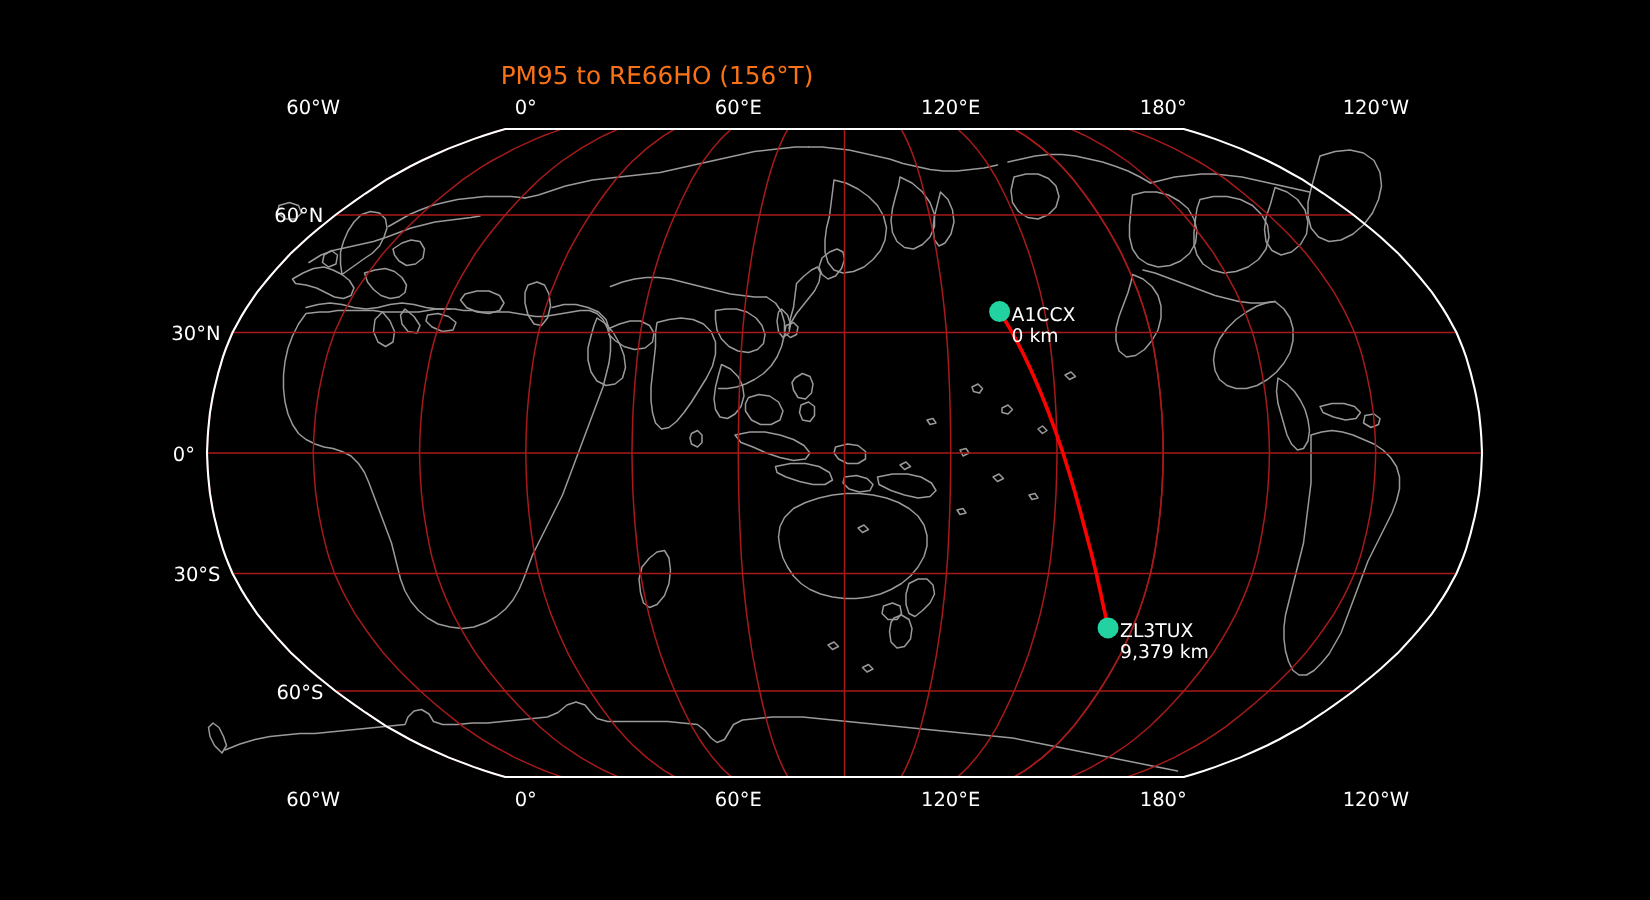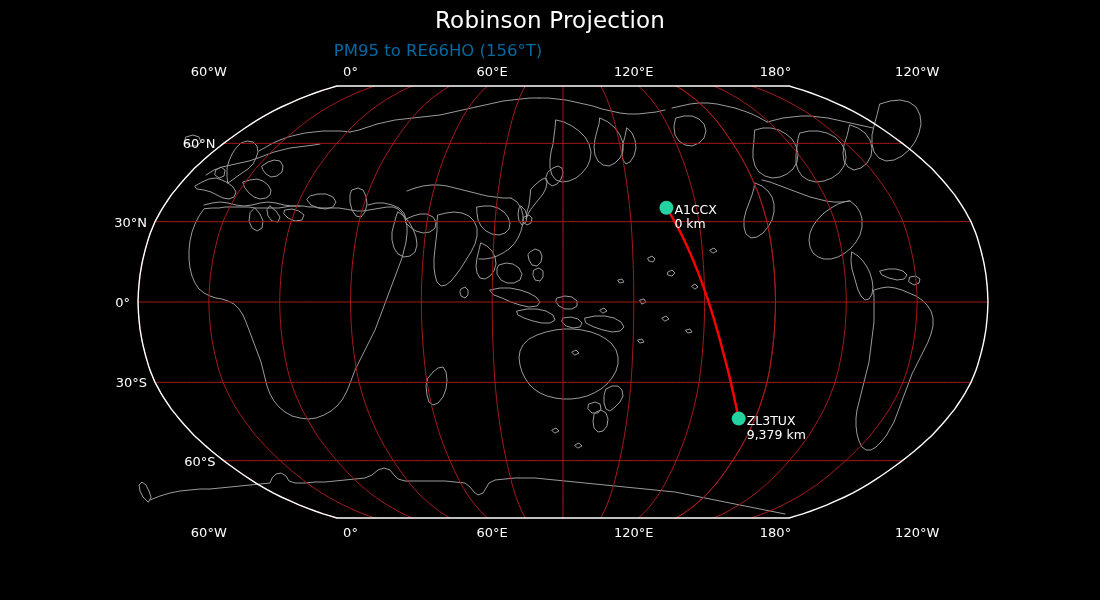--- a/index.html
+++ b/index.html
@@ -32,21 +32,21 @@
     color: #ffffff;
     letter-spacing: 0.2px;
   }
   .subtitle {
     position: absolute;
     left: 0;
     top: 41px;
     width: 876px;
     text-align: center;
     font-size: 16.5px;
-    color: #0369a1;
+    color: #f97316;
   }
   #map-svg {
     position: absolute;
     left: 0;
     top: 0;
   }
   .lon-label, .lat-label {
     font-size: 13px;
     fill: #ffffff;
   }
@@ -83,21 +83,20 @@
     font-size: 12.5px;
     fill: #ffffff;
     text-anchor: start;
   }
 </style>
 </head>
 <body>
 
 <div id="stage">
 
-  <div class="title">Robinson Projection</div>
   <div class="subtitle">PM95 to RE66HO (156°T)</div>
 
   <svg id="map-svg" width="1100" height="600" viewBox="0 0 1100 600">
 
     <g>
       <g class="coast">
 
         <path d="M206,175 L214,170 L222,167 L231,165 L240,163 L249,161 L258,158 L266,155 L274,152
                  L282,150 L290,148 L298,147 L306,146 L314,145 L320,144"></path>
         <path d="M195,186 L202,182 L209,179 L216,178 L222,180 L228,183 L233,187 L236,192 L234,197

